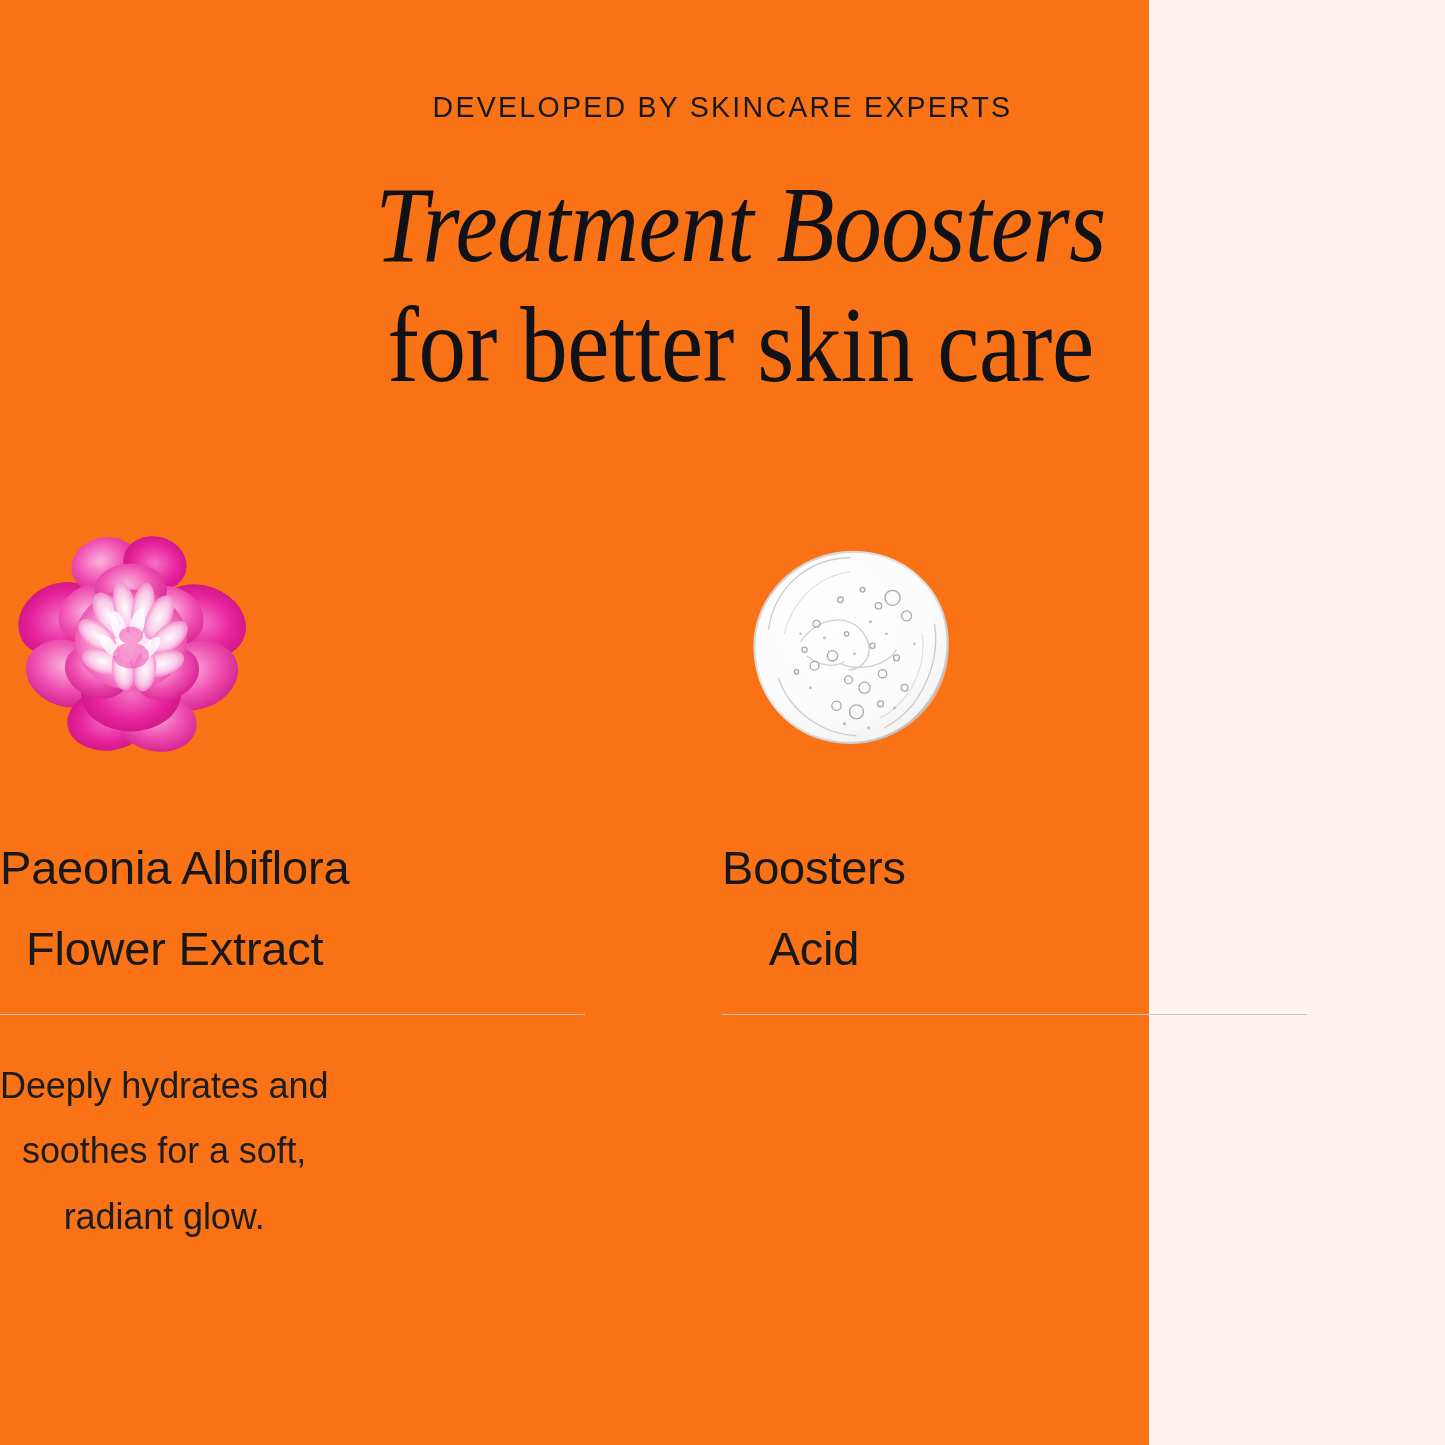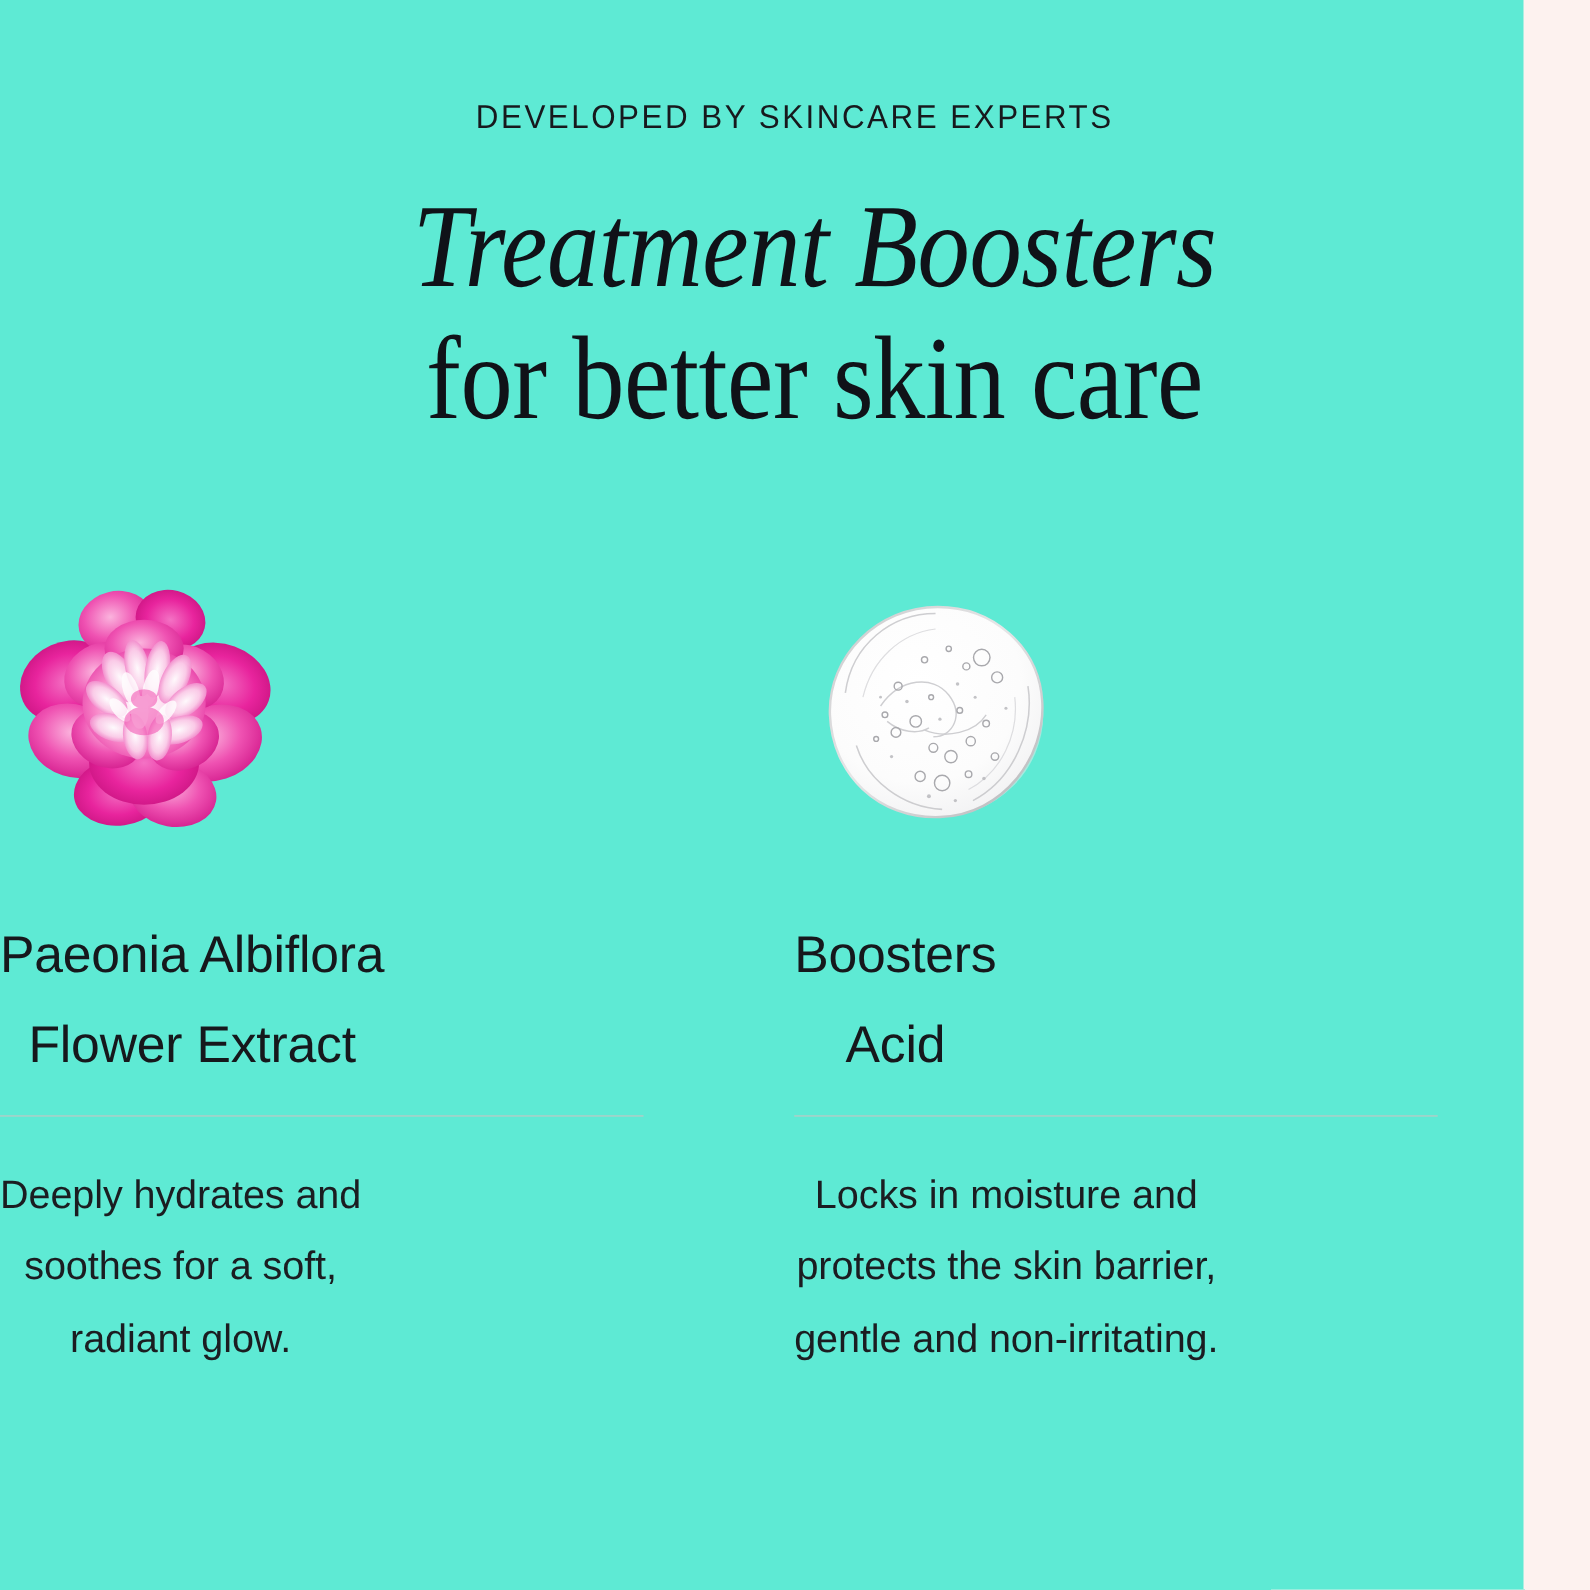--- a/index.html
+++ b/index.html
@@ -10,23 +10,23 @@
   body {
     width: 1445px;
     height: 1445px;
     background: #fdf2ef;
     font-family: "Liberation Sans", sans-serif;
     overflow: hidden;
   }
 
   .page {
     position: relative;
-    width: 1385px;
+    width: 1149px;
     height: 1445px;
-    background: #5eead4;
+    background: #f97316;
     box-sizing: border-box;
   }
 
   
   .header {
     position: absolute;
     top: 0;
     left: 0;
     width: 1445px;
     text-align: center;
@@ -320,19 +320,16 @@
             <circle cx="124" cy="190" r="1.5"></circle>
           </g>
         </svg>
       </div>
 
       <div class="ing-name">Boosters
 Acid</div>
 
       <div class="rule"></div>
 
-      <div class="ing-desc">Locks in moisture and
-protects the skin barrier,
-gentle and non-irritating.</div>
     </div>
 
   </div>
 </div>
 
 </body></html>

